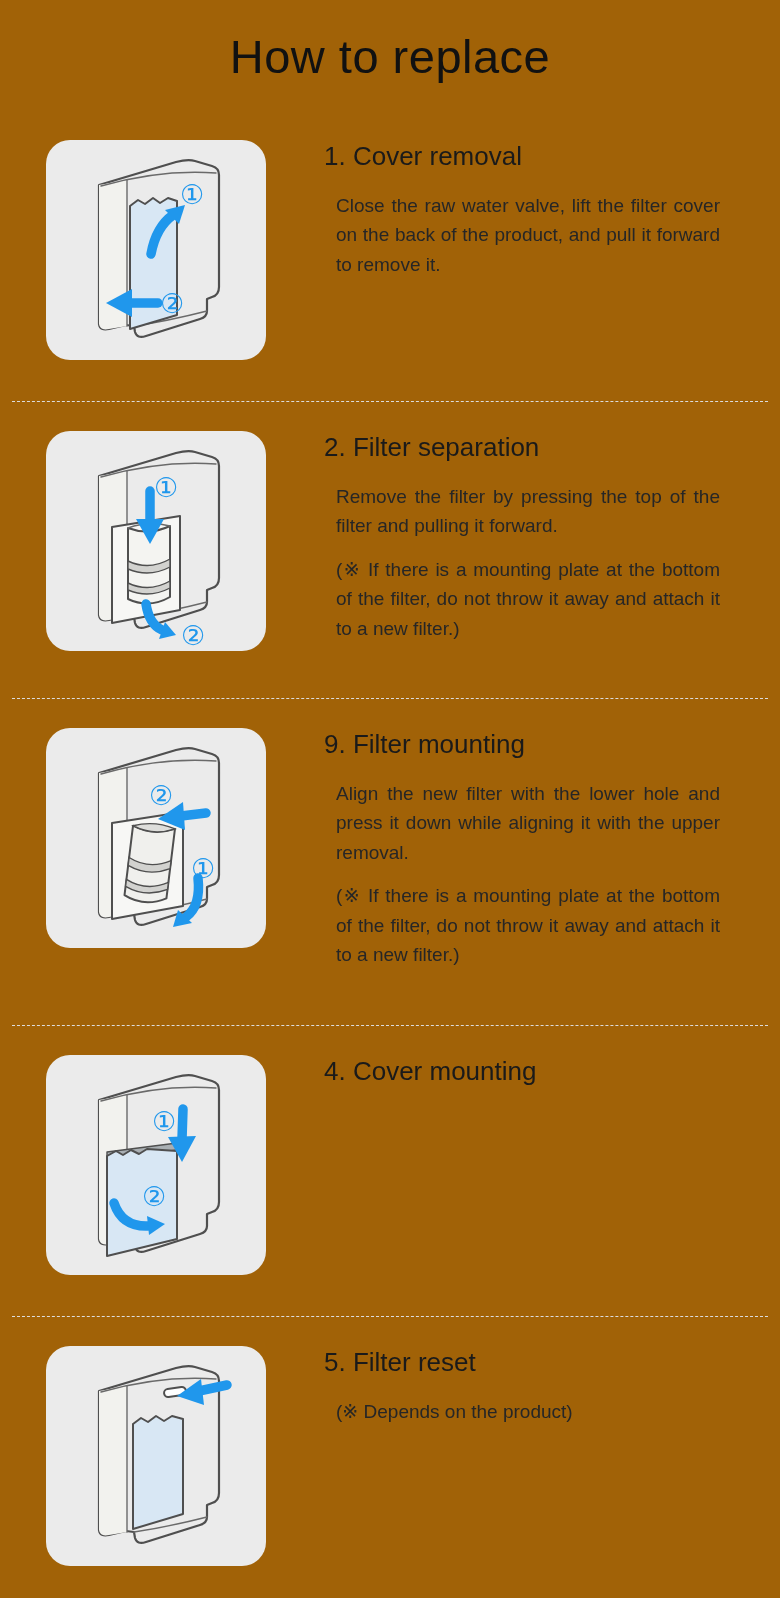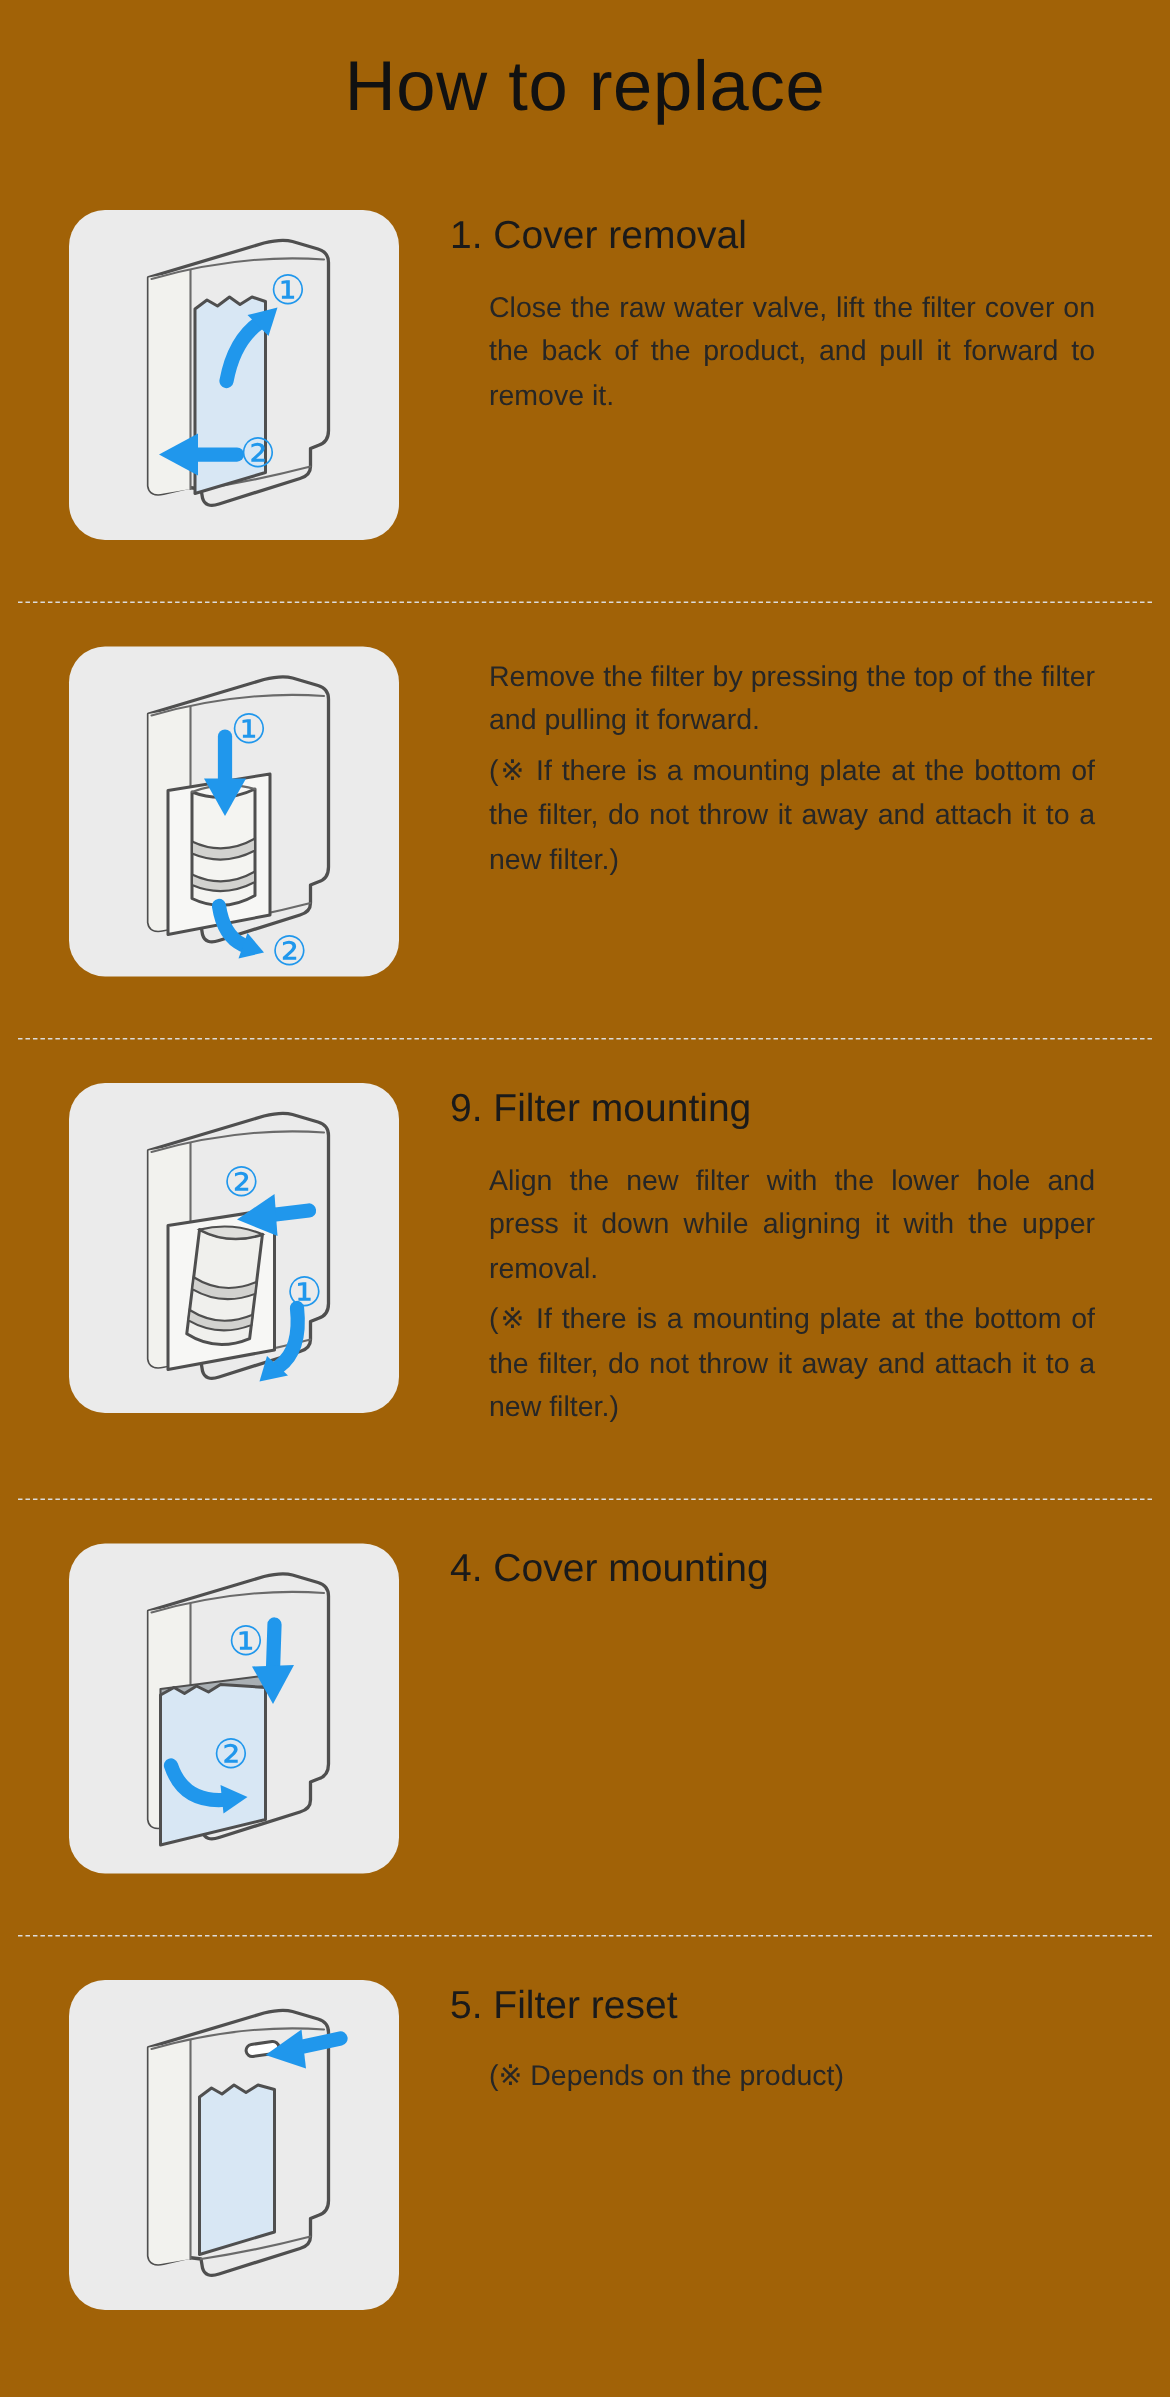--- a/index.html
+++ b/index.html
@@ -49,28 +49,29 @@
     margin-left: 34px;
     width: 434px;
     padding-top: 2px;
   }
   .step-heading {
     font-size: 26px;
     font-weight: 400;
     color: #1a1a1a;
     line-height: 1.15;
     margin-bottom: 19px;
+    margin-left: 24px;
   }
   .step-body { padding-left: 22px; }
   .step-body p {
     font-size: 19px;
     line-height: 1.55;
     color: #262626;
     text-align: justify;
-    margin: 4px;
+    margin: 14px;
   }
   .divider {
     border: none;
     border-top: 1px dashed #dcdcdc;
     margin: 41px 12px 29px 12px;
     height: 0;
   }
   
   .body-line { fill: none; stroke: #4f4f4f; stroke-width: 2.2; stroke-linejoin: round; stroke-linecap: round; }
   .thin-line { fill: none; stroke: #6a6a6a; stroke-width: 1.4; stroke-linejoin: round; stroke-linecap: round; }
@@ -138,20 +139,21 @@
           </g>
           <g>
             <path class="arrow-shaft" d="M100,173 Q103,193 116,199"></path>
             <path class="arrow-head" d="M130,204 L113,208 L119,191 Z"></path>
           </g>
         </svg>
         <span class="marker" style="left:120px; top:56px;">①</span>
         <span class="marker" style="left:147px; top:204px;">②</span>
       </div>
       <div class="step-content">
+        <h2 class="step-heading">2. Filter separation</h2>
         <div class="step-body">
           <p>Remove the filter by pressing the top of the filter and pulling it forward.</p>
           <p>(※ If there is a mounting plate at the bottom of the filter, do not throw it away and attach it to a new filter.)</p>
         </div>
       </div>
     </div>
 
     <hr class="divider">
 
     <div class="step">

